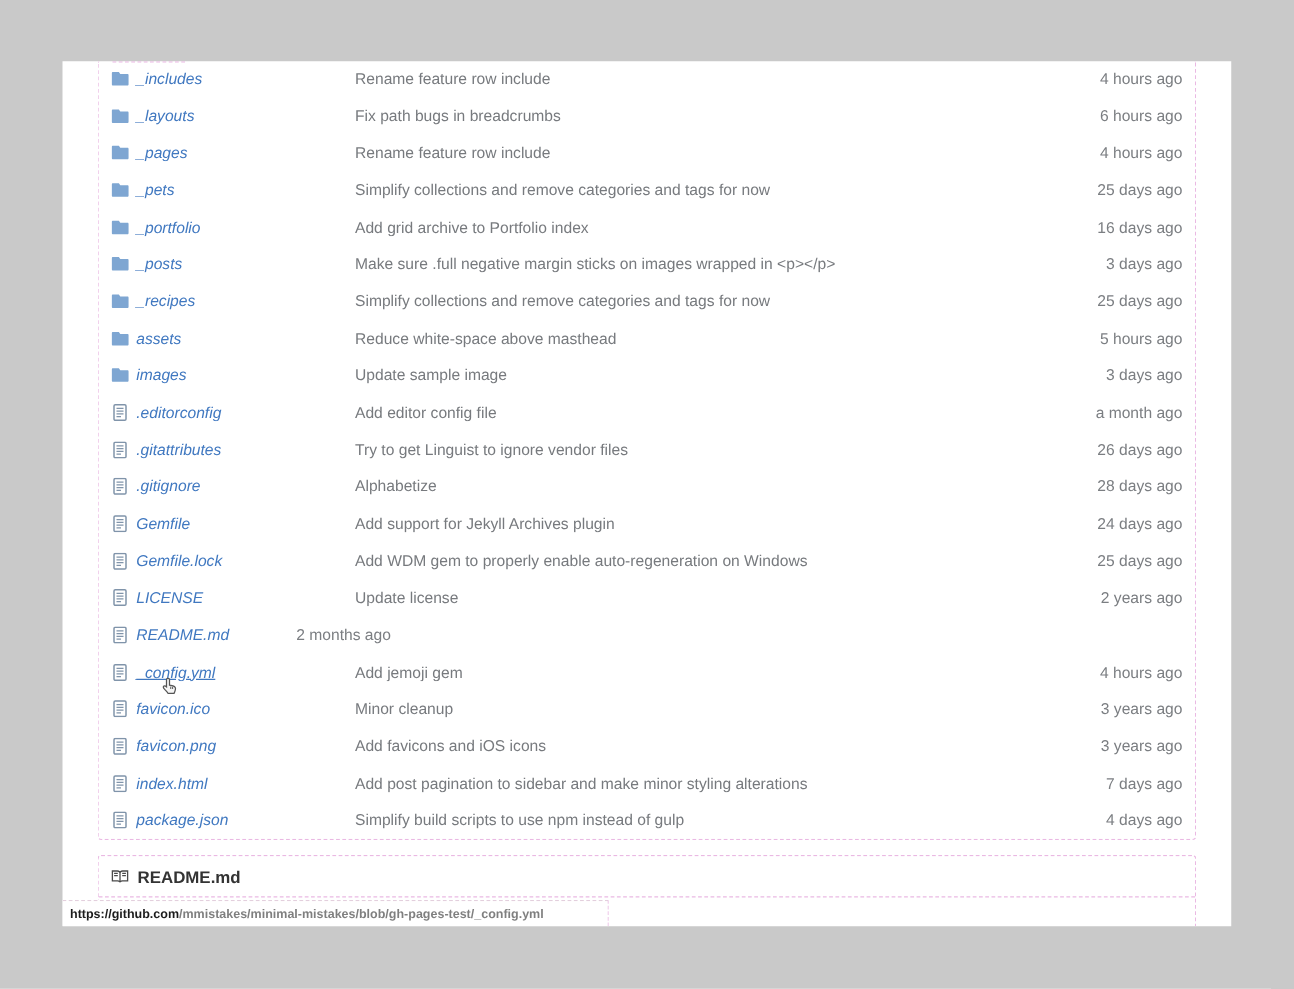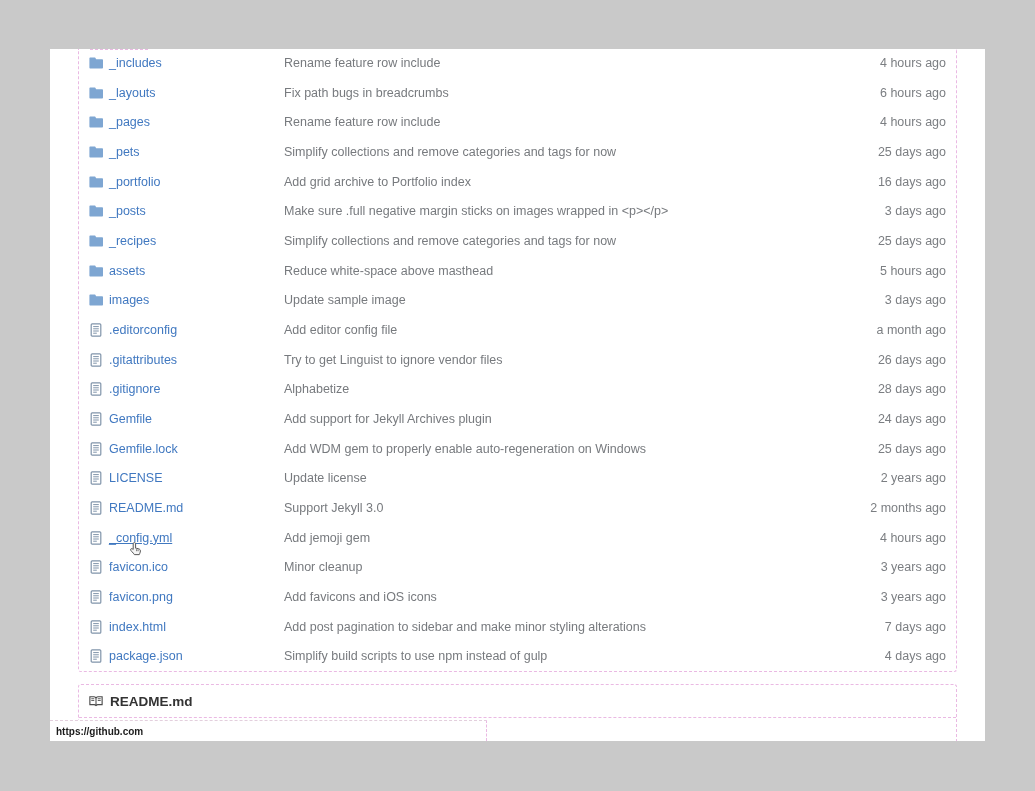--- a/index.html
+++ b/index.html
@@ -32,21 +32,21 @@
     height:29.67px;flex:0 0 29.67px;
     display:flex;align-items:center;
     padding-left:10px;box-sizing:border-box;
     font-size:12.5px;
   }
   .name-cell{
     width:148px;flex:0 0 148px;
     display:flex;align-items:center;gap:6px;overflow:hidden;
   }
   .icon-holder{width:14px;height:14px;flex:0 0 14px;display:flex;align-items:center;justify-content:center;}
-  .file-name{color:#4078c0;text-decoration:none;white-space:nowrap;cursor:pointer;}
+  .file-name{color:#4078c0;text-decoration:none;white-space:nowrap;cursor:pointer;font-style:italic;}
   .file-name.hovered{text-decoration:underline;}
   .commit-msg{
     flex:1 1 auto;color:#777a7e;white-space:nowrap;overflow:hidden;
     cursor:pointer;
     margin-left:47px;
   }
   .commit-age{
     flex:0 0 auto;color:#7b7e82;margin-right:10px;text-align:left;white-space:nowrap;
   }
   .readme-box{
@@ -333,21 +333,20 @@
         <svg class="ico-file" width="12" height="14" viewBox="0 0 12 14">
           <rect x="1.2" y="0.8" width="9.6" height="12.4" rx="1" fill="none" stroke="#8094aa" stroke-width="1.2"></rect>
           <line x1="3.2" y1="3.6" x2="8.8" y2="3.6" stroke="#8094aa" stroke-width="1"></line>
           <line x1="3.2" y1="5.8" x2="8.8" y2="5.8" stroke="#8094aa" stroke-width="1"></line>
           <line x1="3.2" y1="8" x2="8.8" y2="8" stroke="#8094aa" stroke-width="1"></line>
           <line x1="3.2" y1="10.2" x2="6.8" y2="10.2" stroke="#8094aa" stroke-width="1"></line>
         </svg>
       </span>
       <a class="file-name">README.md</a>
     </span>
-    <span class="commit-msg">Support Jekyll 3.0</span>
     <span class="commit-age">2 months ago</span>
   </div>
 
   <div class="file-row">
     <span class="name-cell">
       <span class="icon-holder">
 
         <svg class="ico-file" width="12" height="14" viewBox="0 0 12 14">
           <rect x="1.2" y="0.8" width="9.6" height="12.4" rx="1" fill="none" stroke="#8094aa" stroke-width="1.2"></rect>
           <line x1="3.2" y1="3.6" x2="8.8" y2="3.6" stroke="#8094aa" stroke-width="1"></line>
@@ -446,20 +445,21 @@
           <line x1="10" y1="3.4" x2="13.4" y2="3.4" stroke="#4a4a4a" stroke-width="1"></line>
           <line x1="10" y1="5.4" x2="13.4" y2="5.4" stroke="#4a4a4a" stroke-width="1"></line>
         </svg>
       </span>
       <span class="readme-title">README.md</span>
     </div>
   </div>
 
   <div class="status-bar">
     <span class="status-domain">https://github.com</span>
+      <span class="status-path">/mmistakes/minimal-mistakes/blob/gh-pages-test/_config.yml</span>
   </div>
 
   <svg class="cursor" viewBox="0 0 16 17">
     <path d="M5.6 1.6 c.6 0 1 .45 1 1 v4.6 l1.1.18 c2.1.33 3.7.7 3.7 2.5 0 .85-.28 1.7-.6 2.45 l-.55 1.3 H5.4 c-.6-.95-1.45-1.9-2.3-2.75 -.95-.95-1.5-1.65-1.5-2.25 0-.55.45-1 1.05-1 .5 0 1 .3 1.55.85 V2.6 c0-.55.45-1 1-1 z" fill="#f5f5f5" stroke="#555" stroke-width="1"></path>
     <line x1="7.6" y1="8.2" x2="7.6" y2="10.2" stroke="#555" stroke-width=".8"></line>
     <line x1="9.1" y1="8.4" x2="9.1" y2="10.2" stroke="#555" stroke-width=".8"></line>
   </svg>
 </div>
 
 </body></html>

